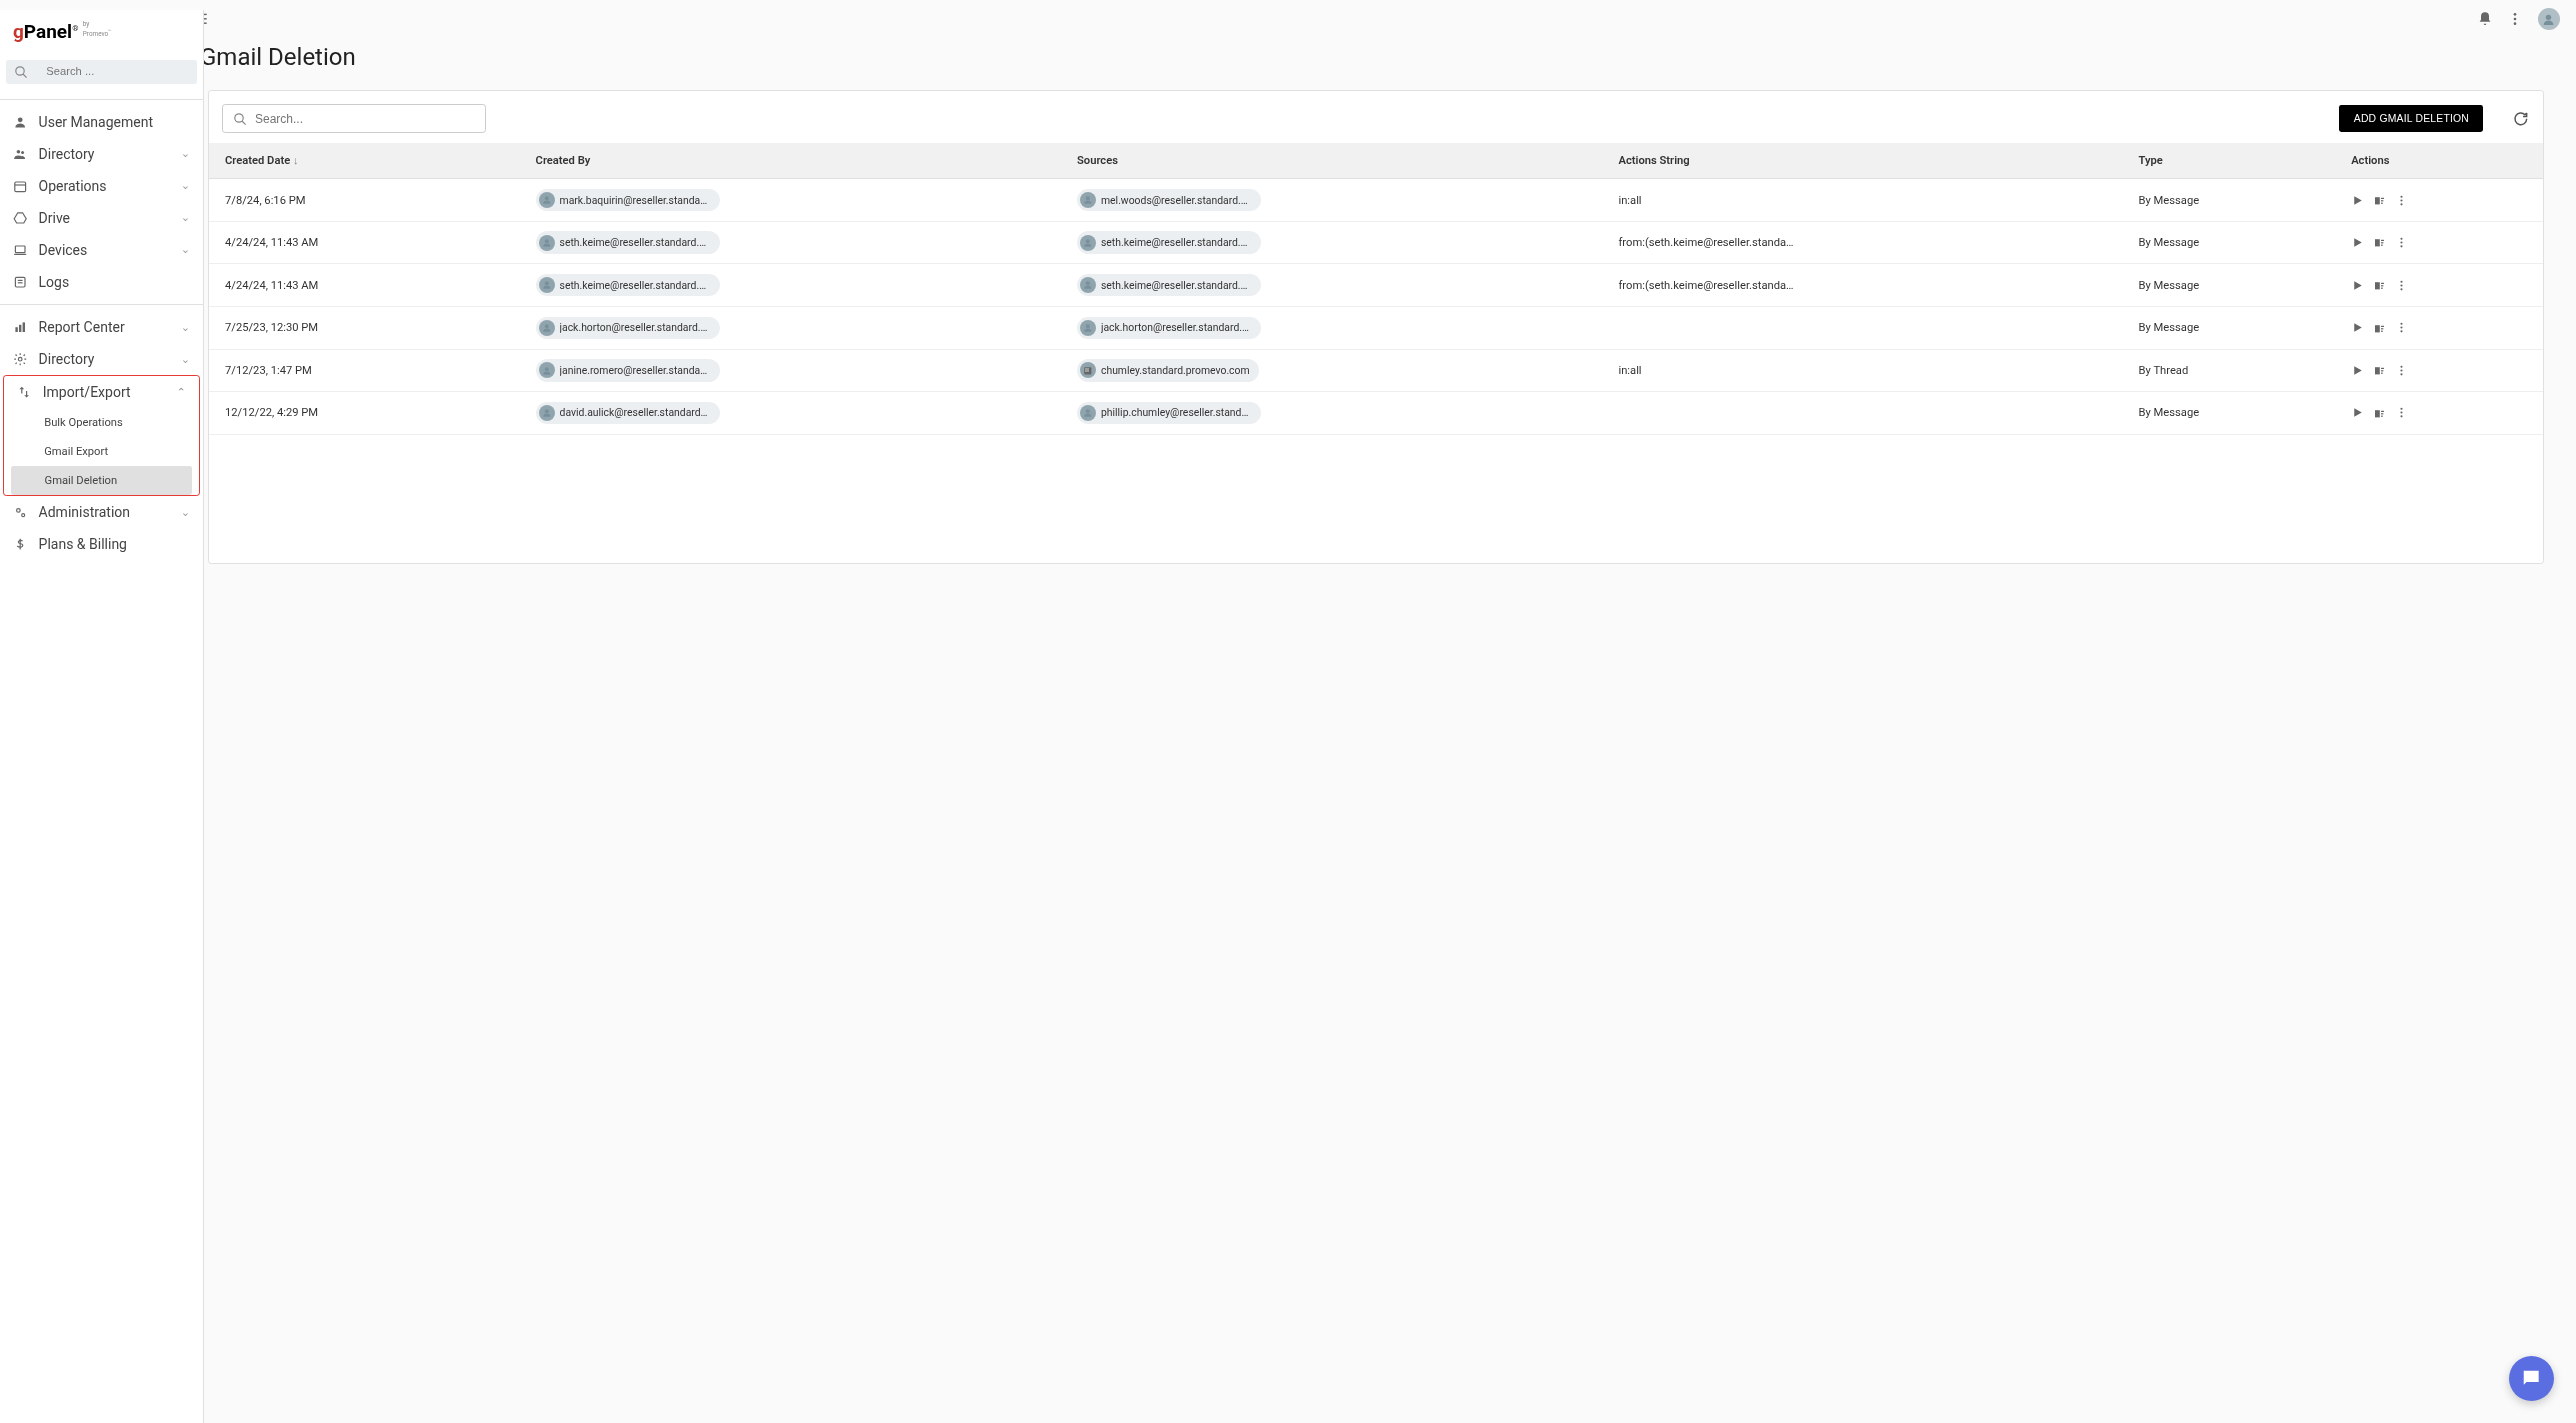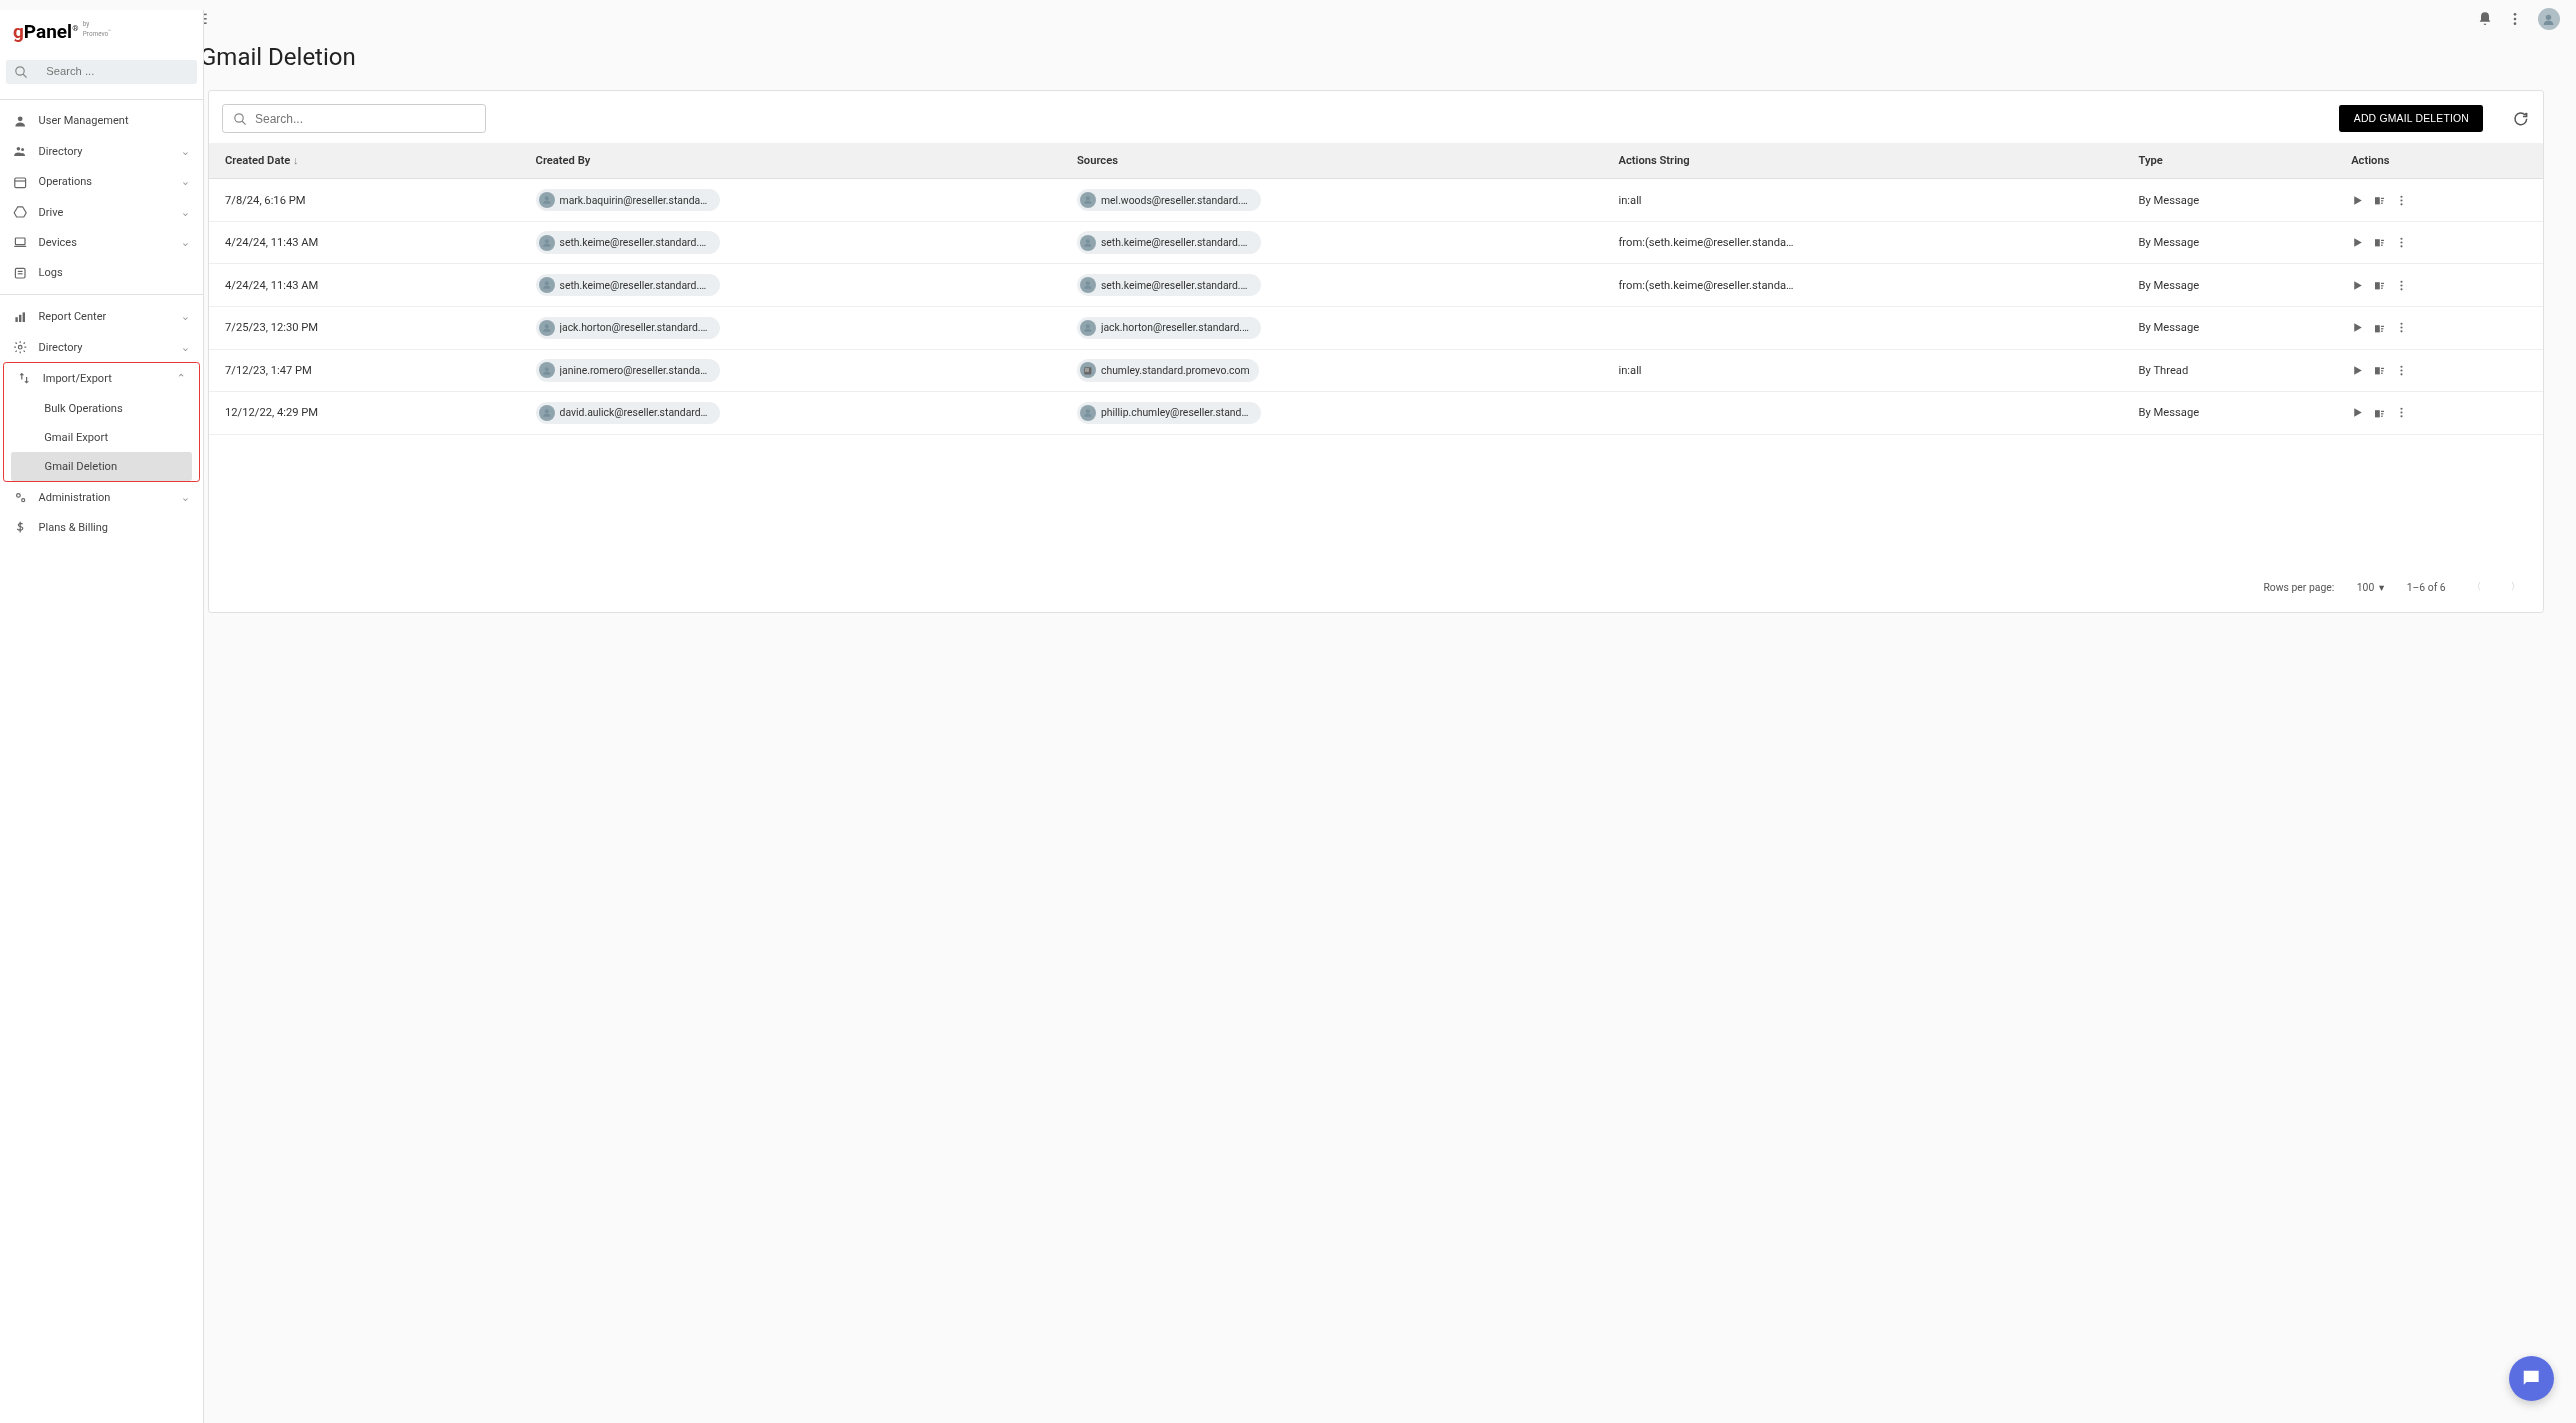--- a/index.html
+++ b/index.html
@@ -8,21 +8,21 @@
 .logo { padding: 9.6px 13px 6.4px; }
 .logo-text { font-size: 19px; font-weight: 700; }
 .logo-g { color: #c8372d; }
 .logo-panel { color: #000; }
 .logo-sub { font-size: 6.4px; color: #888; display: inline-block; vertical-align: top; margin-left: 1.6px; line-height: 8px; }
 .search-box { margin: 11.2px 6.4px 8px; background: #eceff1; border-radius: 2.4px; display: flex; align-items: flex-start; padding: 4.8px 8px; }
 .search-box input { border: none; background: transparent; outline: none; flex: 1; font-size: 11.2px; margin-left: 6.4px; color: #555; }
 .nav-divider { height: 0.8px; background: #e0e0e0; margin: 6.4px 0; }
 .nav-item { display: flex; align-items: center; padding: 8px 13px; cursor: pointer; color: #444; }
 .nav-icon { width: 14.4px; height: 14.4px; margin-right: 11.2px; color: #666; flex-shrink: 0; display: inline-flex; align-items: center; justify-content: center; }
-.nav-label { flex: 1; font-size: 11px; }
+.nav-label { flex: 1; font-size: 14px; }
 .nav-chevron { color: #999; }
 .sub-nav-item { padding: 8px 13px 8px 40px; cursor: pointer; font-size: 11.2px; color: #444; }
 .sub-nav-item.active { background: #e0e0e0; border-radius: 2.4px; margin: 0 6.4px; padding-left: 34px; }
 .highlight-box { border: 1.6px solid #e53935; border-radius: 3.2px; margin: 0 3.2px; }
 .main { margin-left: 176px; min-height: 100vh; }
 .topbar { display: flex; align-items: center; padding: 8px 16px; }
 .hamburger { cursor: pointer; color: #666; }
 .topbar-spacer { flex: 1; }
 .topbar-icon { margin-left: 14.4px; cursor: pointer; color: #666; }
 .avatar { width: 22.4px; height: 22.4px; border-radius: 50%; background: #b0bec5; margin-left: 14.4px; cursor: pointer; display: inline-flex; align-items: center; justify-content: center; }
@@ -553,30 +553,20 @@
                   </svg>
                 </span>
               </div>
             </td>
           </tr>
         </tbody>
     </table>
 
     <div style="height:128px"></div>
 
-    <div class="table-footer">
-      <span>Rows per page:</span>
-      <span class="rows-select">
-        <span>100</span>
-        <span>▾</span>
-      </span>
-      <span>1–6 of 6</span>
-      <span class="pager-btn">〈</span>
-      <span class="pager-btn">〉</span>
-    </div>
   </div>
 </div>
 
 <div class="chat-fab">
   <svg width="22.4" height="22.4" viewBox="0 0 24 24" fill="#fff">
       <path d="M4 4h16v12H7l-3 3z"></path>
     </svg>
 </div>
 
 

